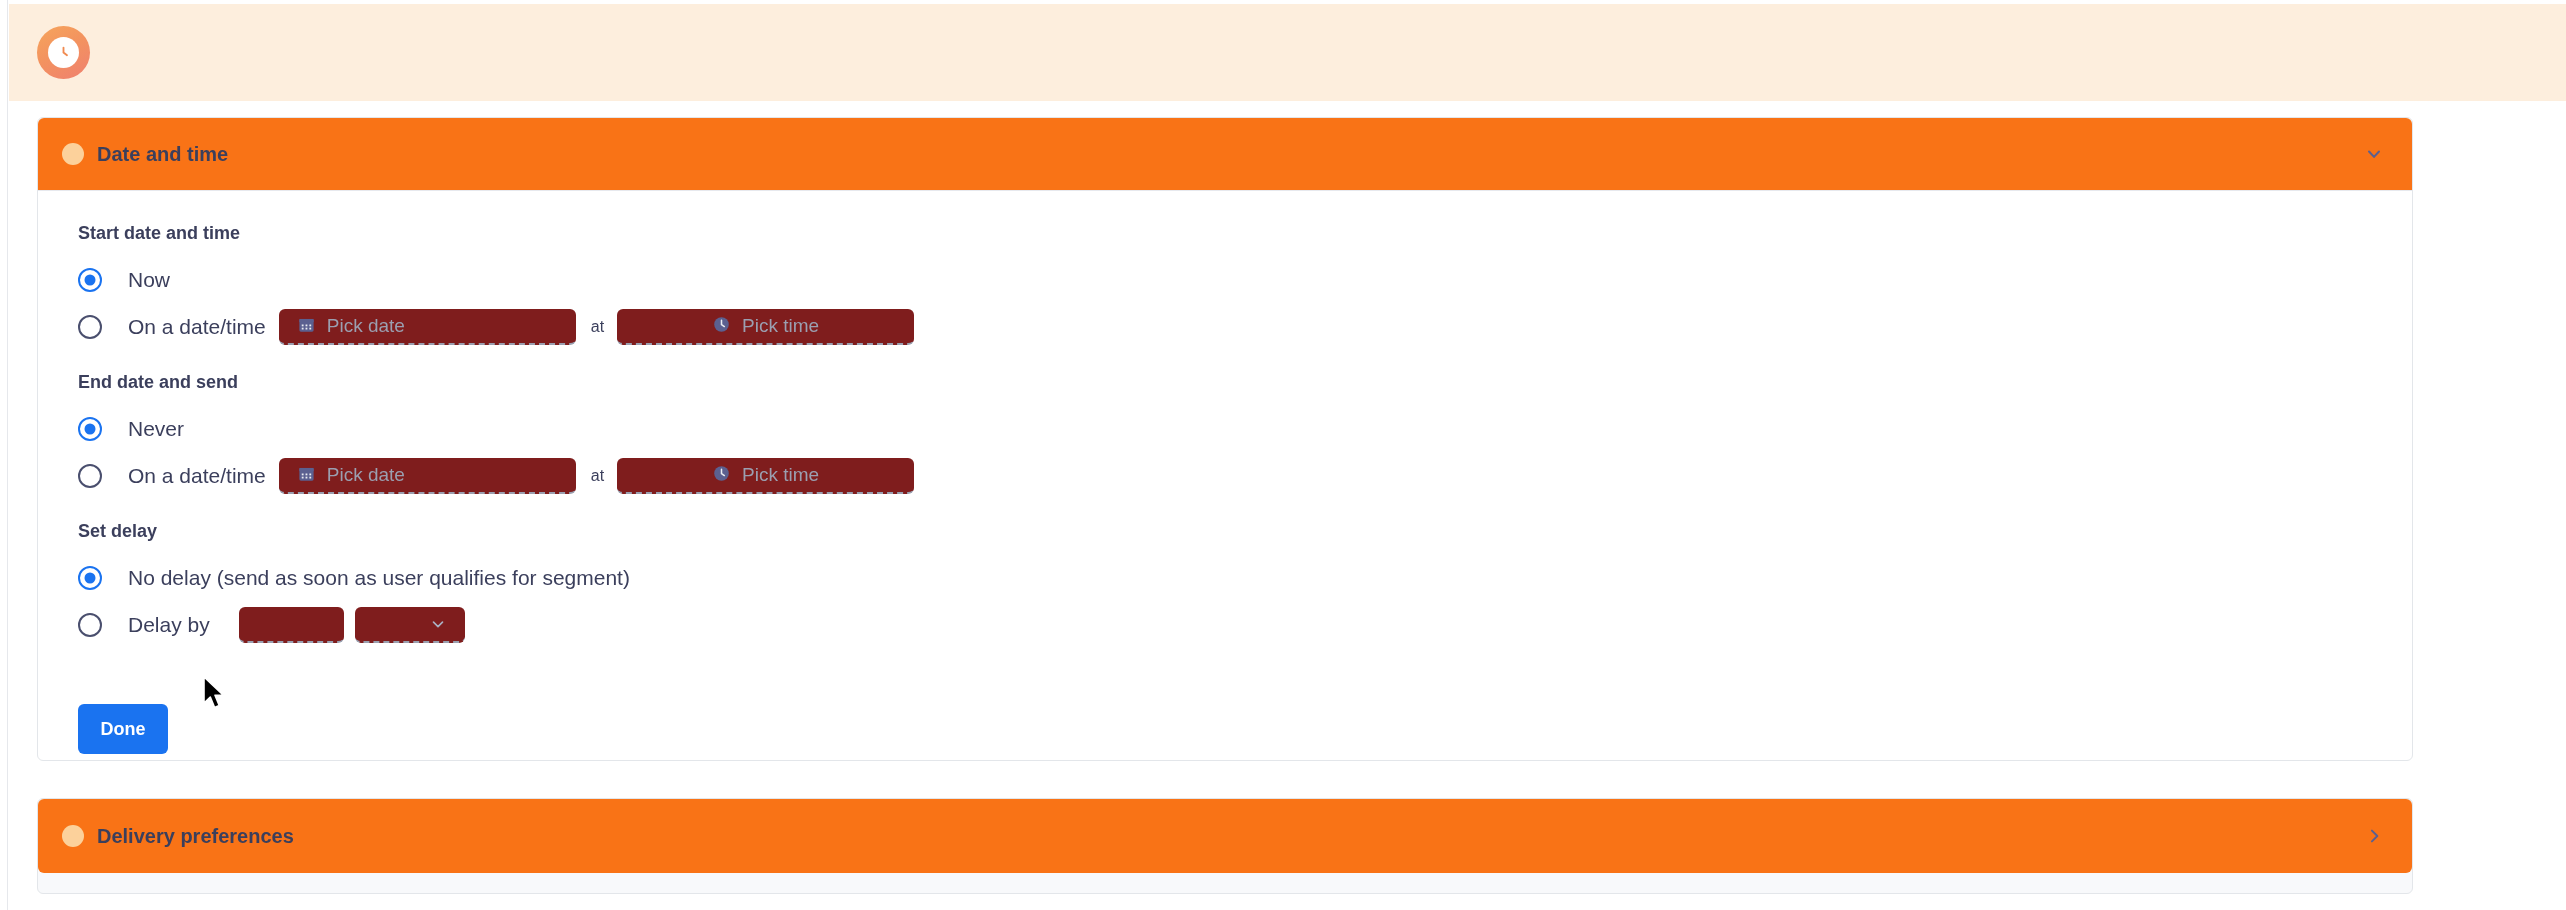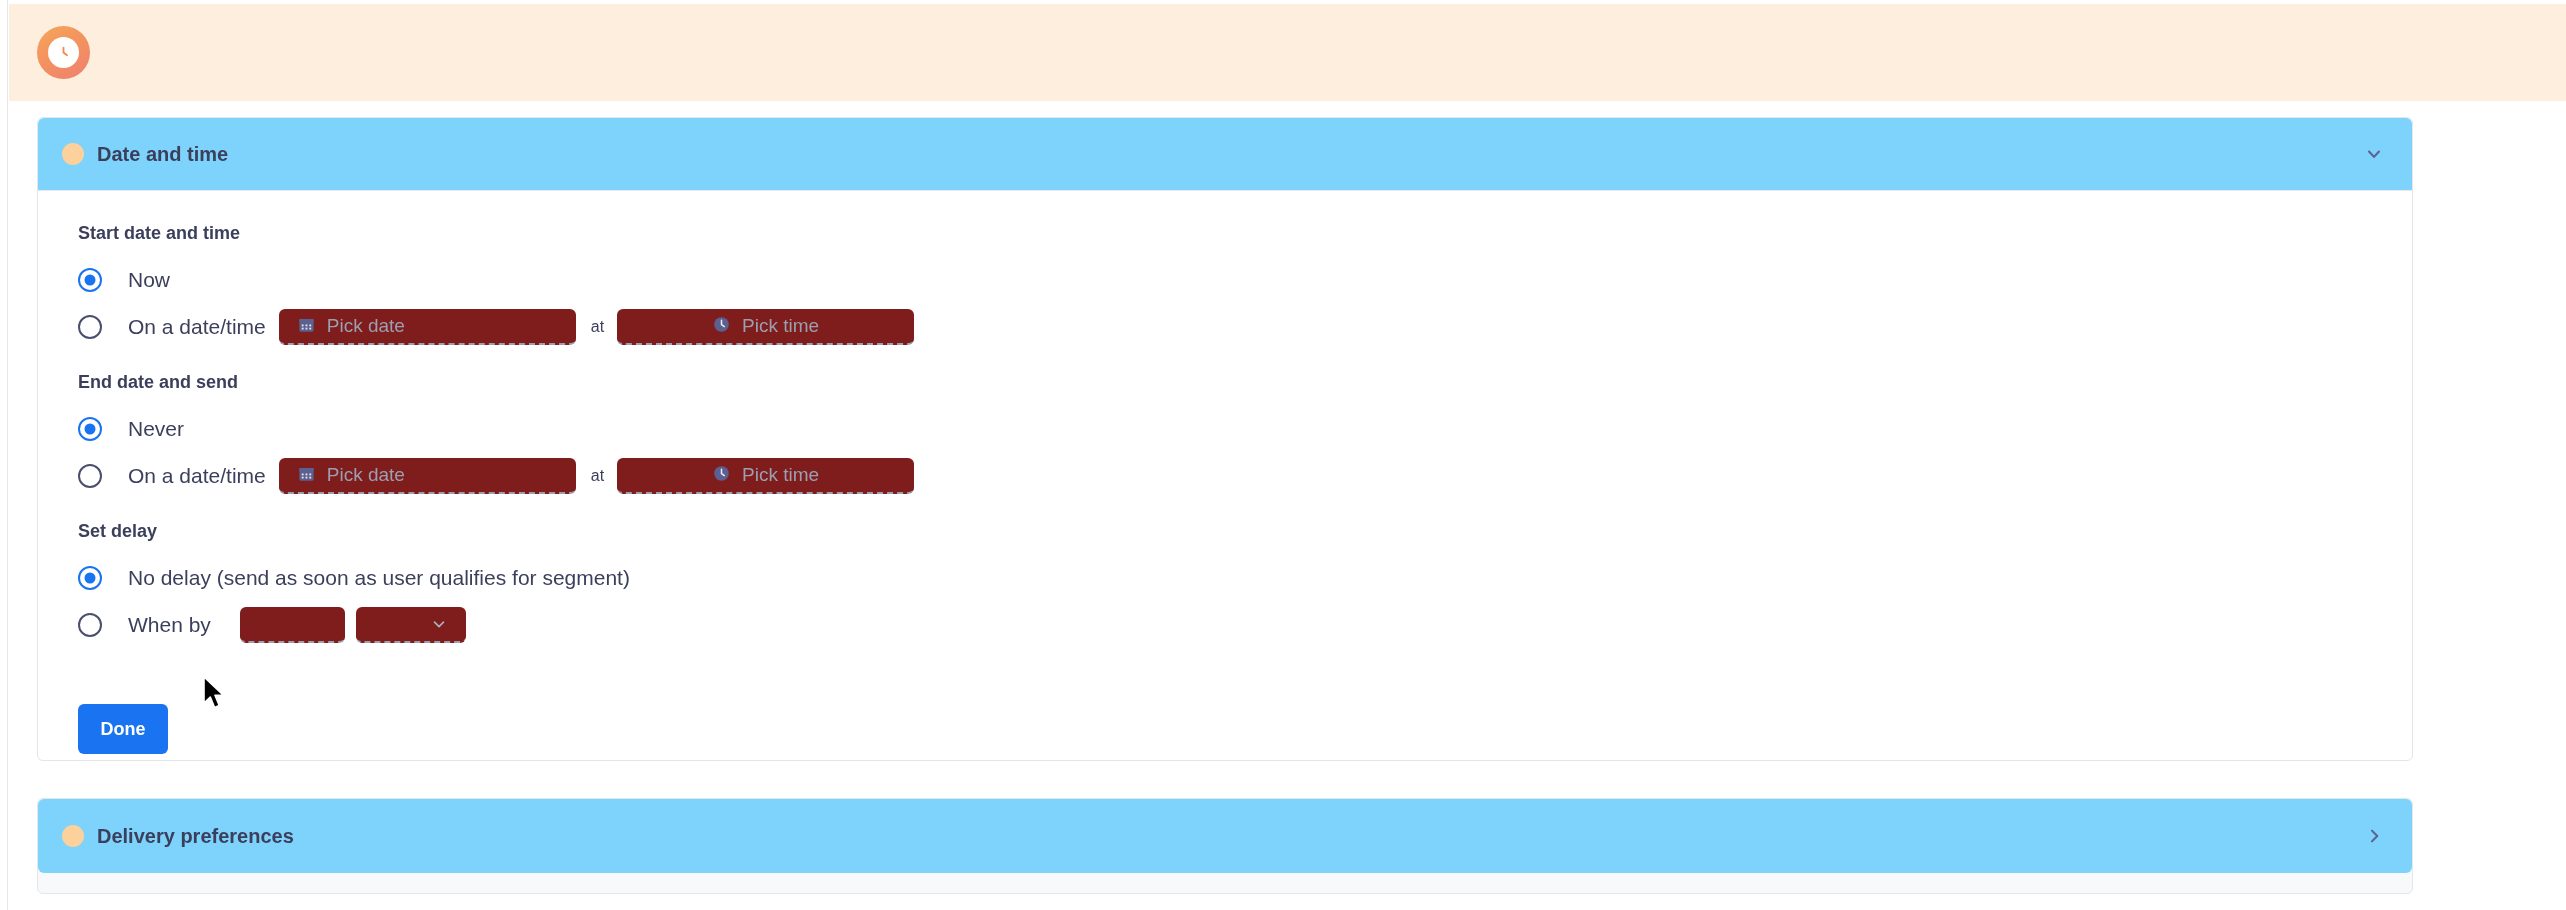--- a/index.html
+++ b/index.html
@@ -82,21 +82,21 @@
   .card-delivery {
     left: 37px; top: 798px;
     width: 2376px;
     height: 96px;
     background: #f8f9fb;
   }
 
   
   .card-header {
     height: 73px;
-    background: #7dd3fc;
+    background: #f97316;
     border-bottom: 1px solid #e7e9ee;
     border-radius: 6px 6px 0 0;
     display: flex;
     align-items: center;
     padding: 0 28px 0 24px;
   }
   .card-header.flat {
     border-bottom: none;
     border-radius: 6px;
     height: 74px;
@@ -349,21 +349,21 @@
       <div class="group tight">
         <div class="group-label">Set delay</div>
 
         <div class="opt-row">
           <span class="radio on"></span>
           <span class="opt-text">No delay (send as soon as user qualifies for segment)</span>
         </div>
 
         <div class="opt-row">
           <span class="radio"></span>
-          <span class="opt-text">When by</span>
+          <span class="opt-text">Delay by</span>
 
           <div class="field field-delay-num">
             <span class="field-ph"></span>
           </div>
 
           <div class="field field-delay-unit">
             <span class="field-ph"></span>
             <span class="chev" style="color:#aab0c2;margin-left:8px;">
               <svg width="18" height="18" viewBox="0 0 24 24" fill="none" stroke="currentColor" stroke-width="2.2" stroke-linecap="round" stroke-linejoin="round">
                 <polyline points="6 9.5 12 15.5 18 9.5"></polyline>

